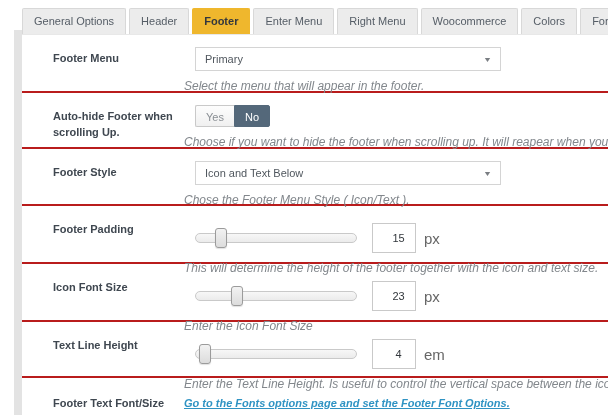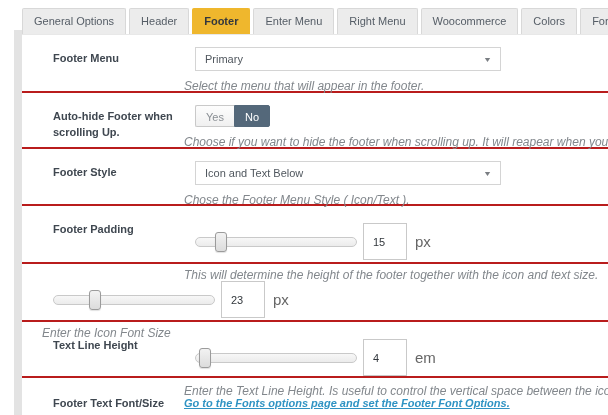--- a/index.html
+++ b/index.html
@@ -60,22 +60,22 @@
   .track{
     position:relative;width:160px;height:8px;border:1px solid #c9c9c9;border-radius:5px;
     background:linear-gradient(#f7f7f7,#ebebeb);cursor:pointer;
   }
   .handle{
     position:absolute;top:-6px;width:10px;height:18px;border:1px solid #9b9b9b;
     border-radius:3px;background:linear-gradient(#f2f2f2,#dcdcdc);cursor:grab;
     box-shadow:0 1px 1px rgba(0,0,0,.12);
   }
   .numinput{
-    width:44px;height:37px;box-sizing:border-box;margin-left:6px;border:1px solid #c9c9c9;
-    font-size:11px;color:#32373c;padding:0 0 0 9px;font-family:"Liberation Sans",sans-serif;
+    width:44px;height:30px;box-sizing:border-box;margin-left:15px;border:1px solid #c9c9c9;
+    font-size:11px;color:#32373c;padding:0 0 0 9px;font-family:"Liberation Sans",sans-serif;text-align:center;
   }
   .unit{font-size:15px;color:#666;margin-left:8px;}
   
   .fontlink{
     display:inline-block;margin:6px 0 0 -11px;font-size:11px;font-weight:700;font-style:italic;
     color:#2f93c3;text-decoration:underline;cursor:pointer;line-height:1.4;
   }
   .row-7 .label{padding-top:6px;}
 </style>
 </head>
@@ -138,20 +138,21 @@
           <div class="handle" style="left:12%"></div>
         </div>
         <input class="numinput" value="15" style="">
         <span class="unit">px</span>
       </div>
       <div class="help">This will determine the height of the footer together with the icon and text size.</div>
     </div>
   </div>
 
   <div class="row row-5">
+    <div class="label">Icon Font Size</div>
     <div class="field">
       <div class="sliderwrap">
         <div class="track">
           <div class="handle" style="left:22%"></div>
         </div>
         <input class="numinput" value="23" style="">
         <span class="unit">px</span>
       </div>
       <div class="help">Enter the Icon Font Size</div>
     </div>

